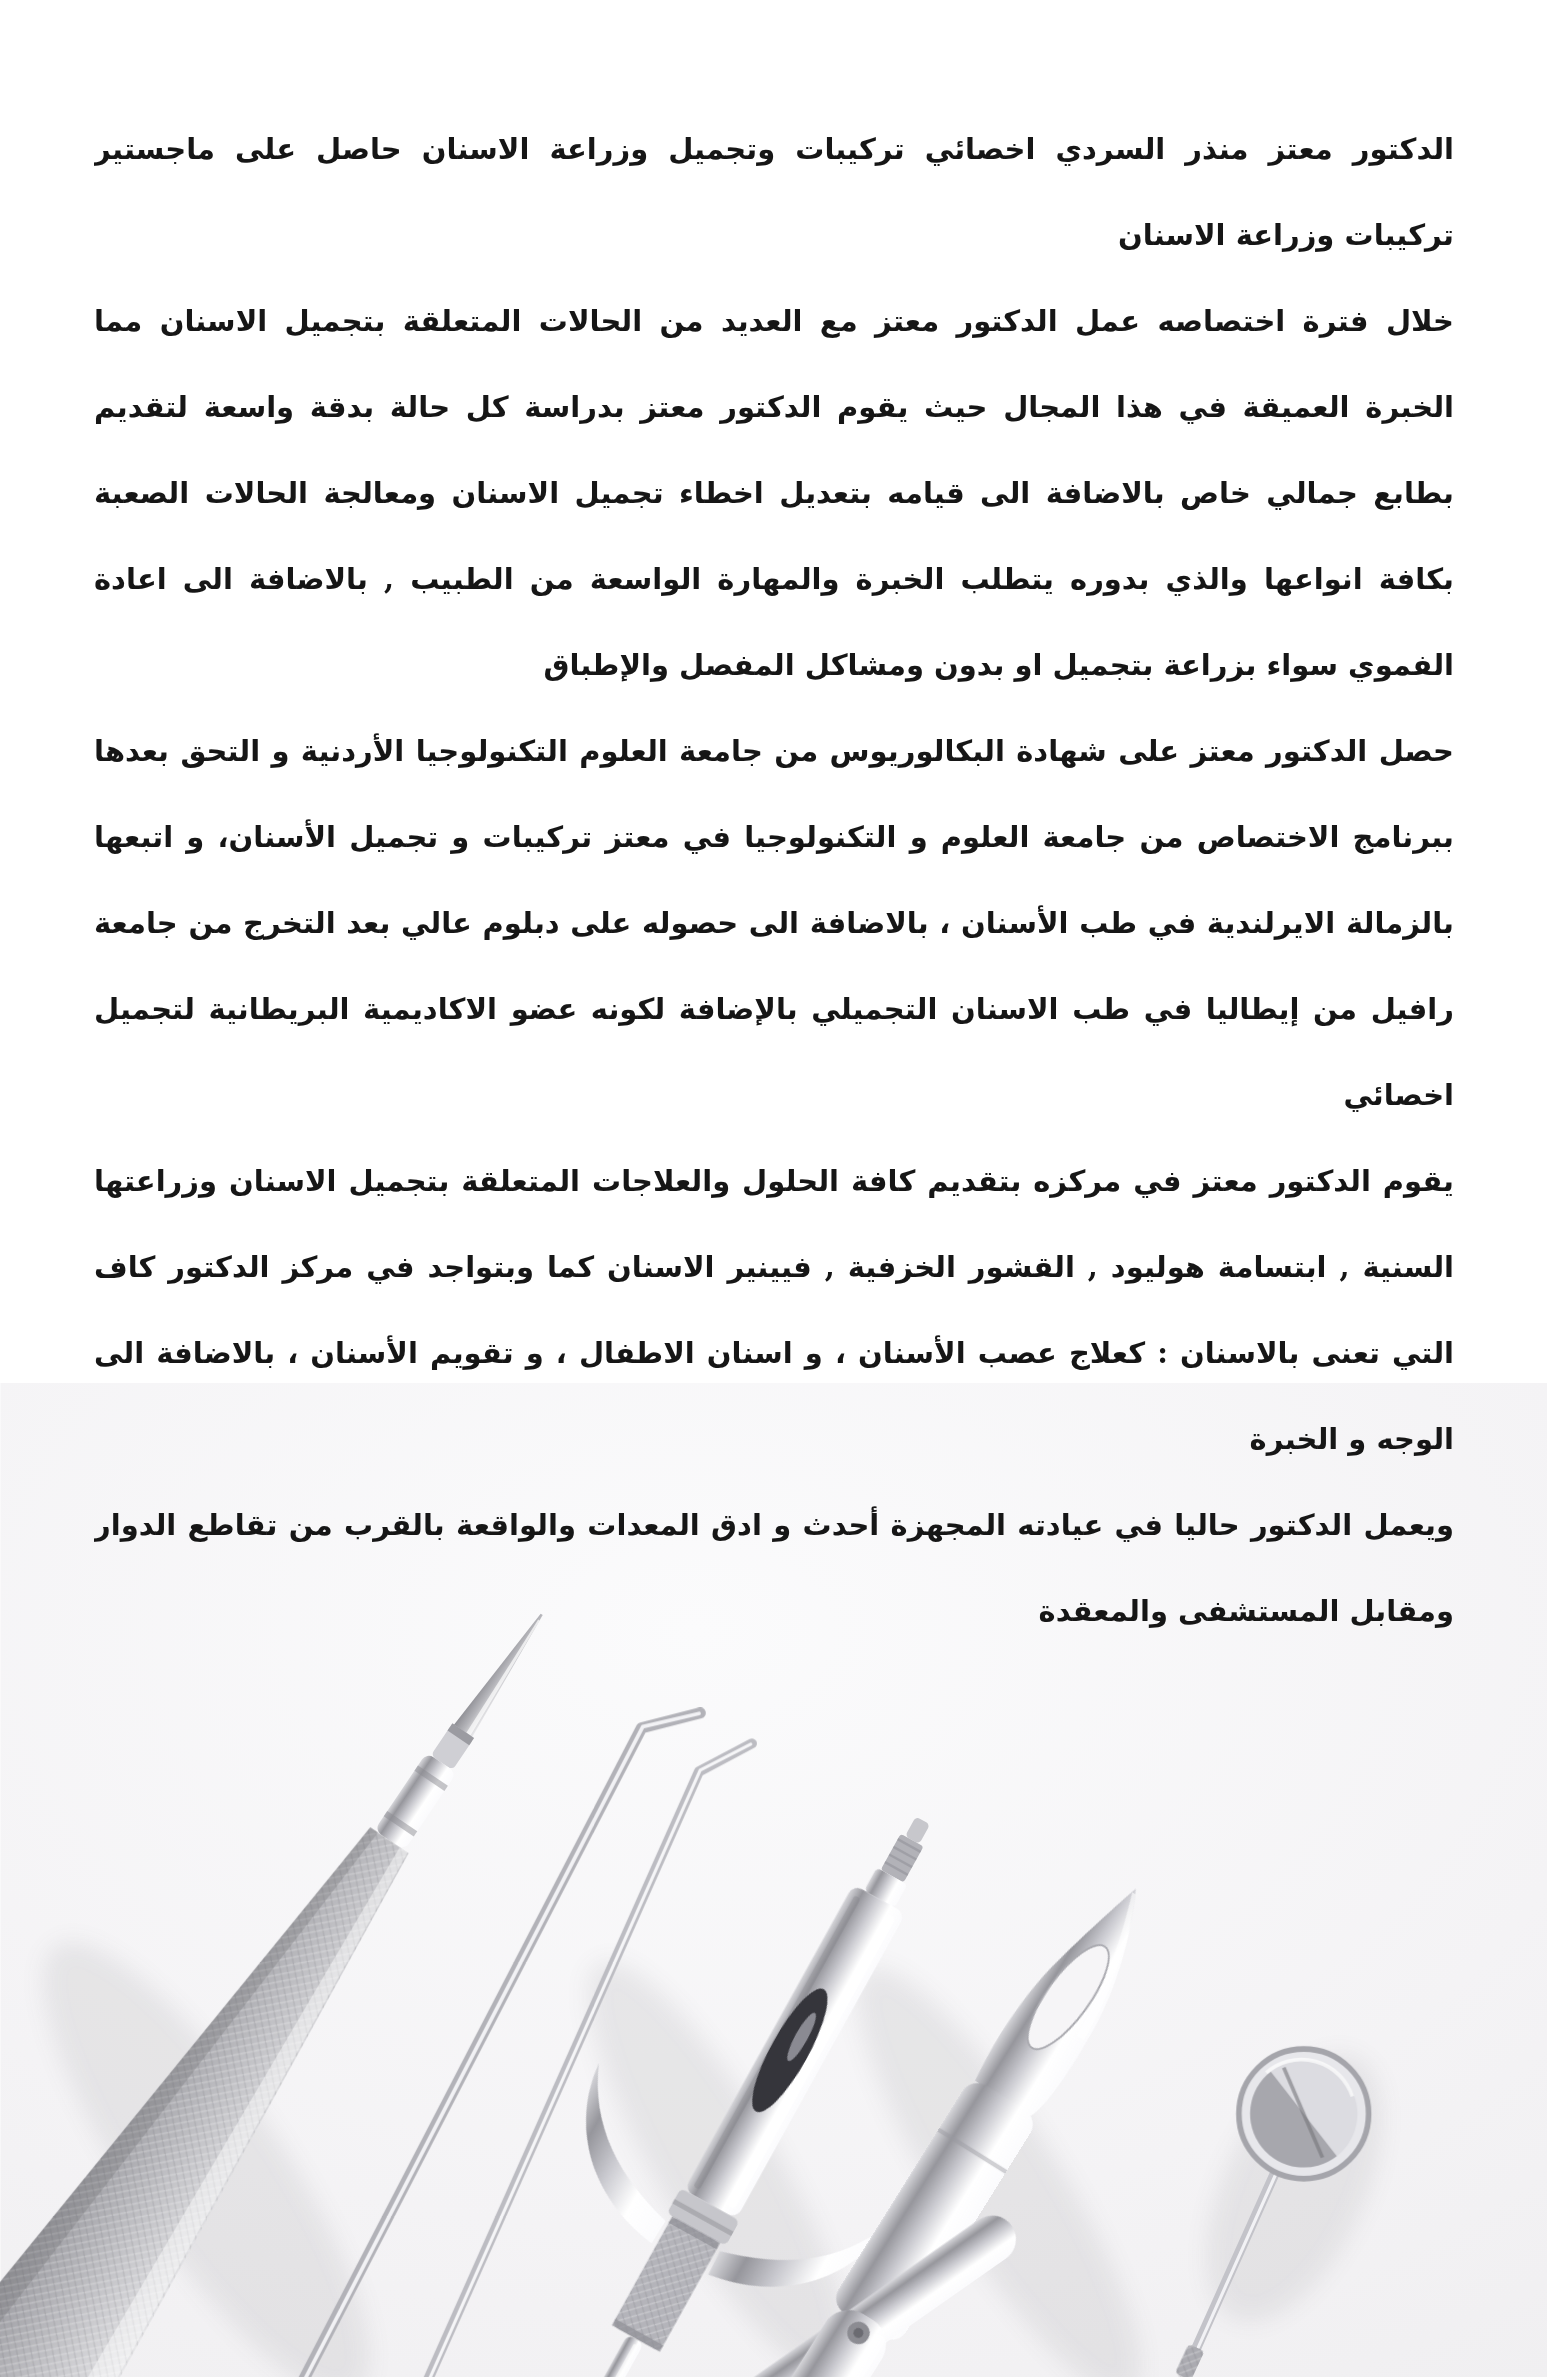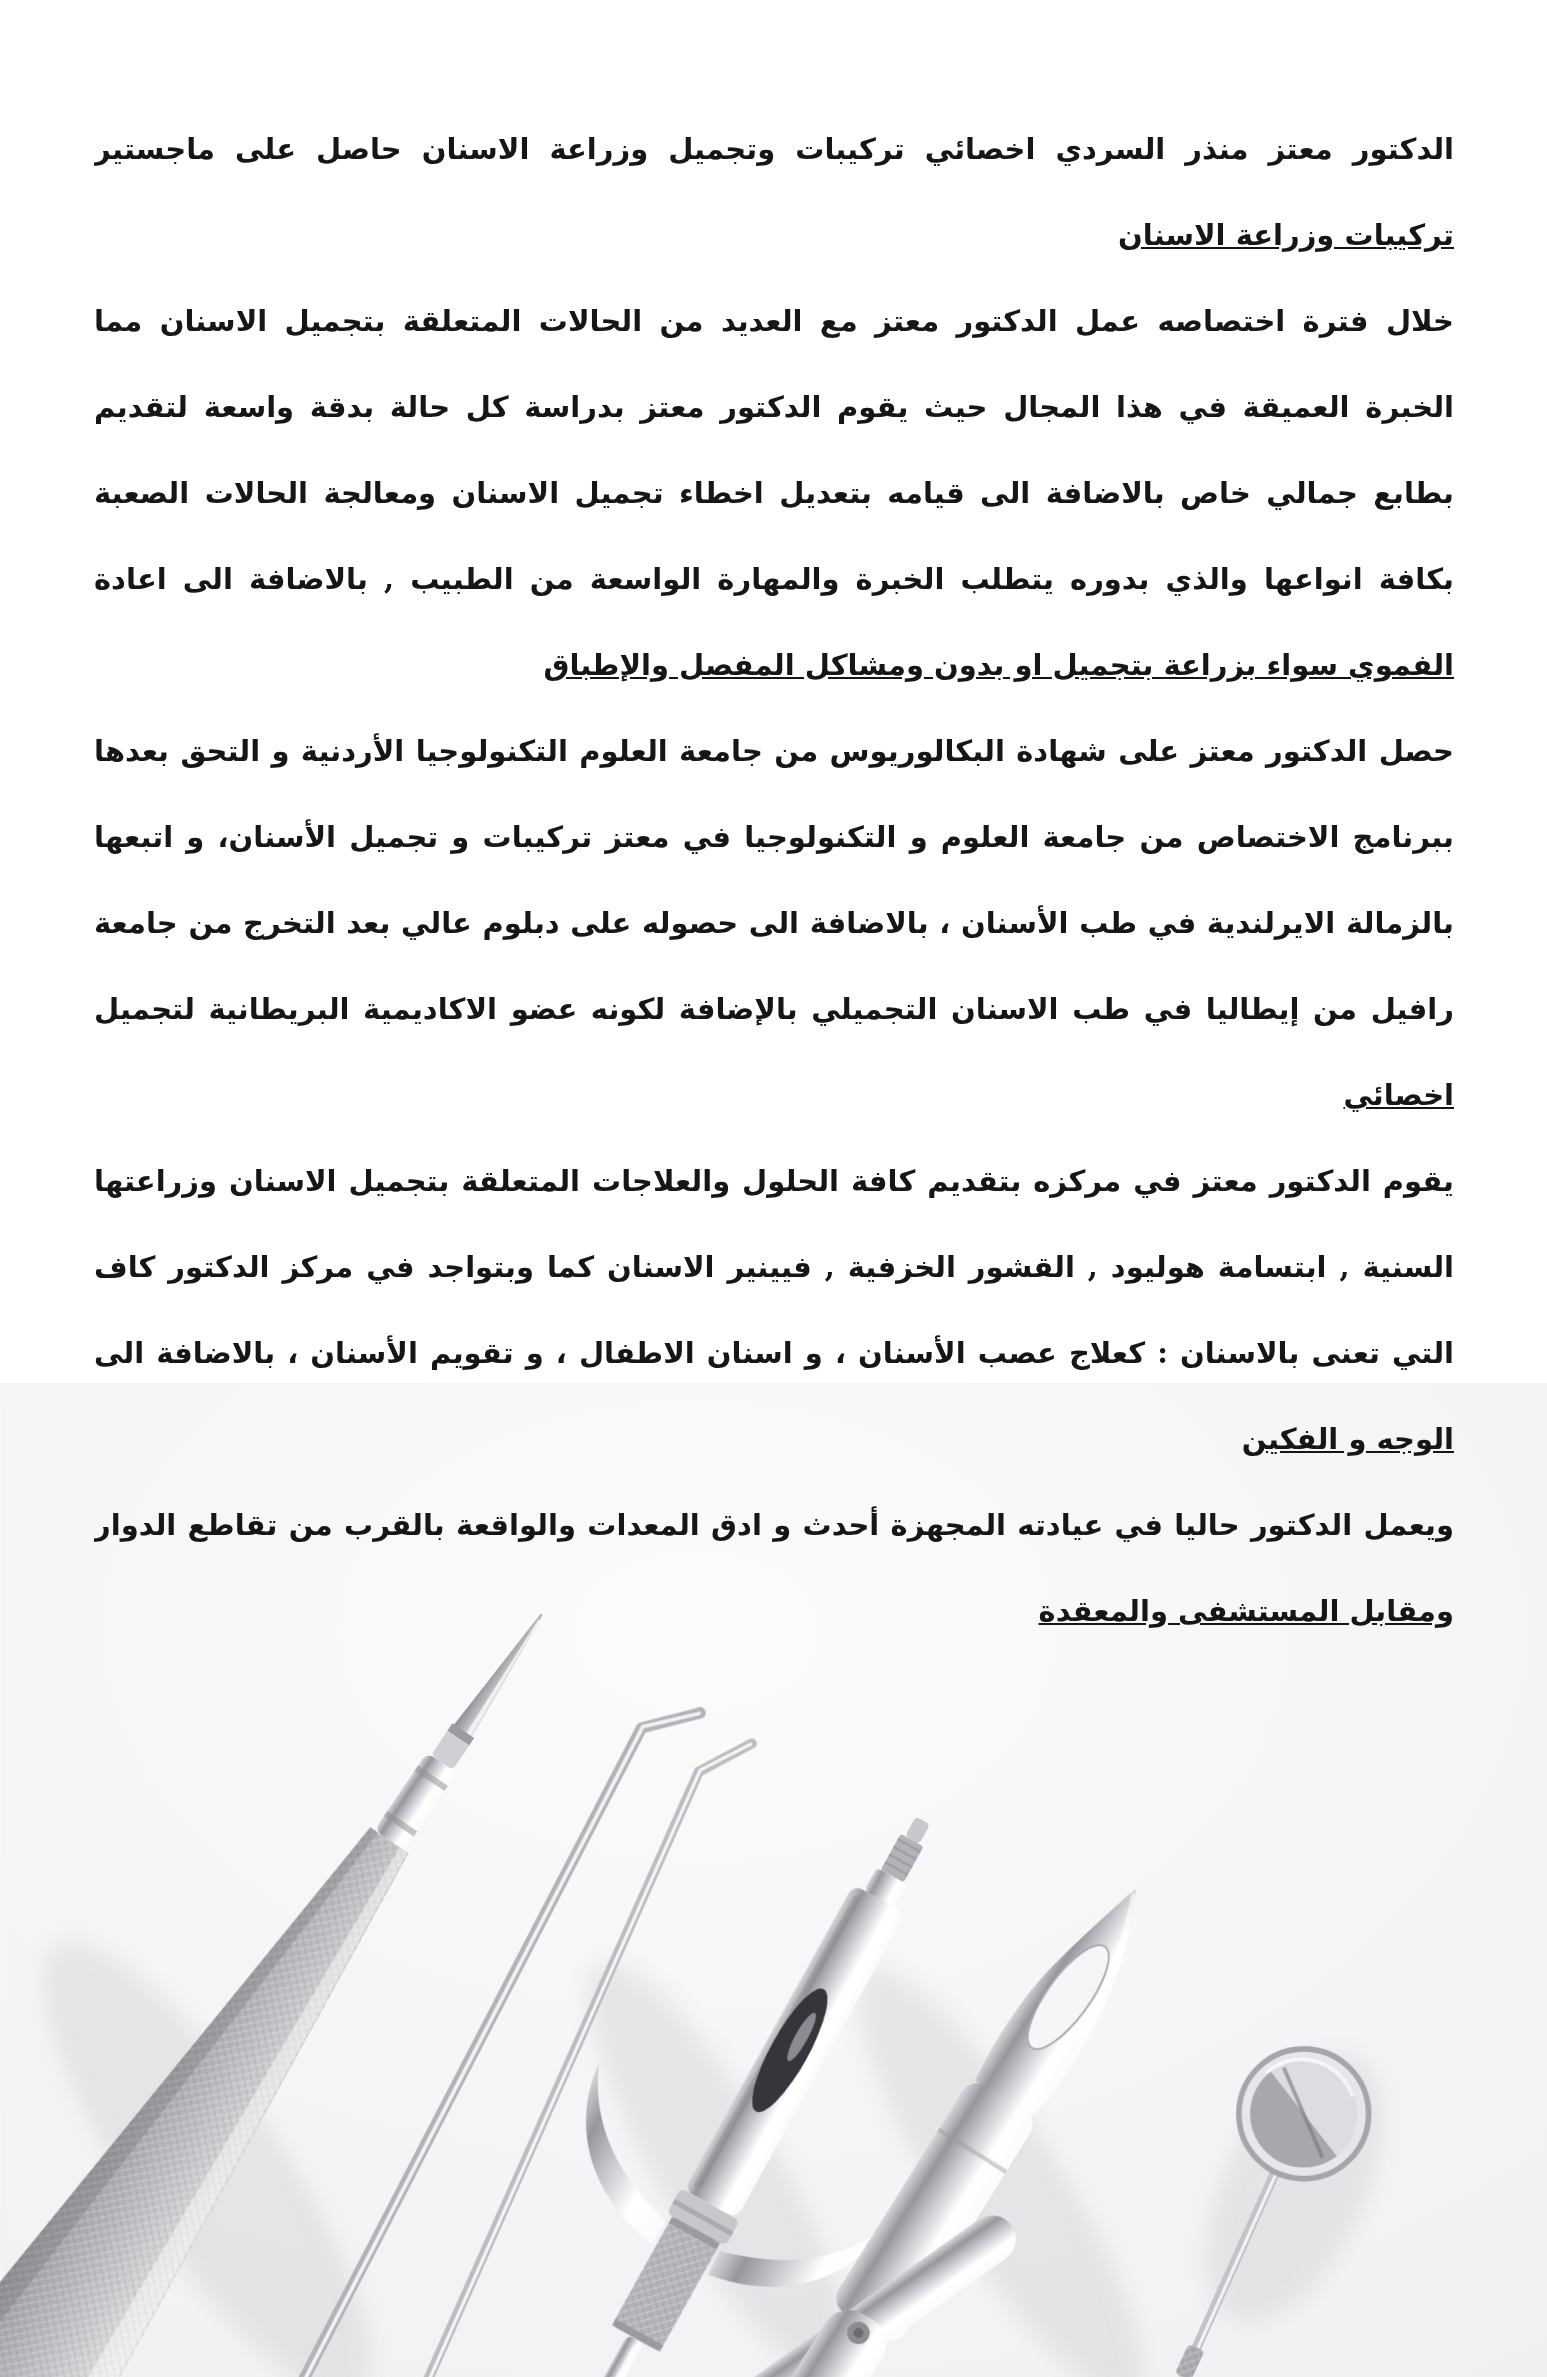--- a/index.html
+++ b/index.html
@@ -27,21 +27,20 @@
     line-height:86px;
     overflow:hidden;
     white-space:normal;
   }
   .ln.full{
     text-align:justify;
     text-align-last:justify;
   }
   .ln.last{
     text-align:right;
-    text-decoration:underline;
   }
 </style>
 </head>
 <body>
 
 <div class="page">
 
   <svg class="photo" viewBox="0 0 2481 1594" width="1548" height="994" aria-hidden="true">
     <defs>
       <radialGradient id="gBG" cx="0.45" cy="0.25" r="1.1">
@@ -170,19 +169,19 @@
     <div class="ln full">بكافة انواعها والذي بدوره يتطلب الخبرة والمهارة الواسعة من الطبيب , بالاضافة الى اعادة التأهيل</div>
     <div class="ln last">الفموي سواء بزراعة بتجميل او بدون ومشاكل المفصل والإطباق</div>
     <div class="ln full">حصل الدكتور معتز على شهادة البكالوريوس من جامعة العلوم التكنولوجيا الأردنية و التحق بعدها</div>
     <div class="ln full">ببرنامج الاختصاص من جامعة العلوم و التكنولوجيا في معتز تركيبات و تجميل الأسنان، و اتبعها</div>
     <div class="ln full">بالزمالة الايرلندية في طب الأسنان ، بالاضافة الى حصوله على دبلوم عالي بعد التخرج من جامعة سان</div>
     <div class="ln full">رافيل من إيطاليا في طب الاسنان التجميلي بالإضافة لكونه عضو الاكاديمية البريطانية لتجميل وزراعة</div>
     <div class="ln last">اخصائي</div>
     <div class="ln full">يقوم الدكتور معتز في مركزه بتقديم كافة الحلول والعلاجات المتعلقة بتجميل الاسنان وزراعتها ,التركيبات</div>
     <div class="ln full">السنية , ابتسامة هوليود , القشور الخزفية , فيينير الاسنان كما وبتواجد في مركز الدكتور كاف الأقسام</div>
     <div class="ln full">التي تعنى بالاسنان : كعلاج عصب الأسنان ، و اسنان الاطفال ، و تقويم الأسنان ، بالاضافة الى جراحة</div>
-    <div class="ln last">الوجه و الفكين</div>
+    <div class="ln last">الوجه و الخبرة</div>
     <div class="ln full">ويعمل الدكتور حاليا في عيادته المجهزة أحدث و ادق المعدات والواقعة بالقرب من تقاطع الدوار الخامس</div>
     <div class="ln last">ومقابل المستشفى والمعقدة</div>
   </div>
 
 </div>
 
 
 </body></html>

